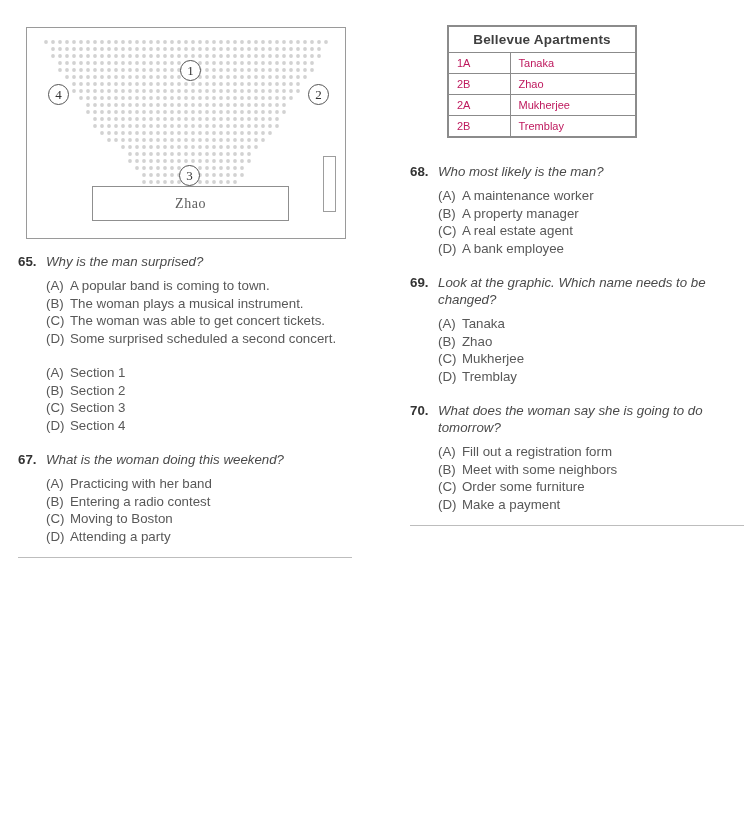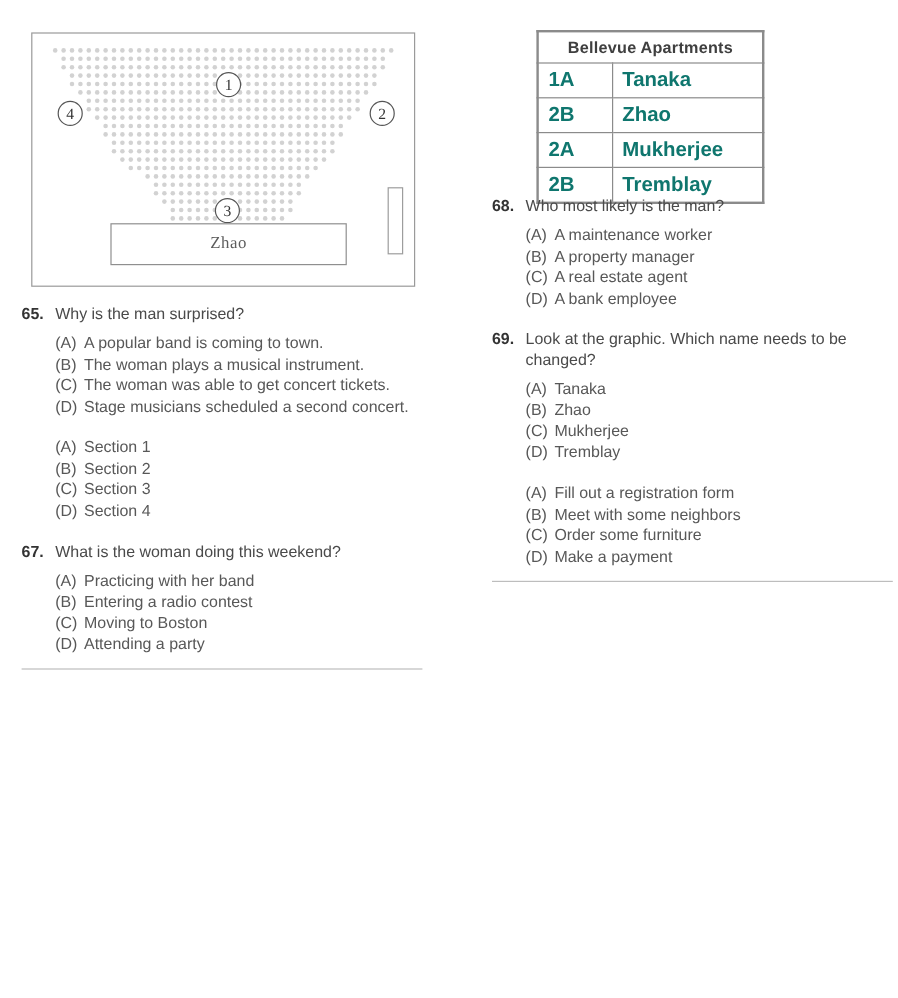--- a/index.html
+++ b/index.html
@@ -104,24 +104,23 @@
     font-size: 13.5px;
     font-weight: bold;
     color: #3f3f3f;
     text-align: center;
     padding: 5px 4px 5px;
     letter-spacing: 0.2px;
     margin-left: 40px;
   }
   table.apt td {
     border: 1px solid #8b8b8b;
-    font-size: 17px;
-    color: #0f766e;
+    font-size: 11px;
+    color: #be185d;
     padding: 4px 6px 4px 8px;
-    font-weight: bold;
   }
   table.apt td.unit { width: 33%; }
 
   
   .col-left {
     position: absolute;
     left: 18px;
     top: 253px;
     width: 334px;
   }
@@ -143,20 +142,21 @@
     color: #4a4a4a;
   }
   .q-num {
     font-weight: bold;
     color: #333;
     width: 28px;
     flex: 0 0 28px;
   }
   .q-text {
     flex: 1;
+    font-style: italic;
   }
   .options {
     margin-top: 7px;
     padding-left: 28px;
   }
   .option {
     display: flex;
     align-items: flex-start;
     font-size: 13.3px;
     line-height: 17.5px;
@@ -837,21 +837,21 @@
           <div class="option">
             <span class="opt-letter">(B)</span>
             <span class="opt-text">The woman plays a musical instrument.</span>
           </div>
           <div class="option">
             <span class="opt-letter">(C)</span>
             <span class="opt-text">The woman was able to get concert tickets.</span>
           </div>
           <div class="option">
             <span class="opt-letter">(D)</span>
-            <span class="opt-text">Stage musicians scheduled a second concert.</span>
+            <span class="opt-text">Some surprised scheduled a second concert.</span>
           </div>
         </div>
       </div>
       <div class="question">
         <div class="options">
           <div class="option">
             <span class="opt-letter">(A)</span>
             <span class="opt-text">Section 1</span>
           </div>
           <div class="option">
@@ -938,20 +938,24 @@
             <span class="opt-letter">(C)</span>
             <span class="opt-text">Mukherjee</span>
           </div>
           <div class="option">
             <span class="opt-letter">(D)</span>
             <span class="opt-text">Tremblay</span>
           </div>
         </div>
       </div>
       <div class="question">
+        <div class="q-head">
+          <span class="q-num">70.</span>
+          <span class="q-text">What does the woman say she is going to do tomorrow?</span>
+        </div>
         <div class="options">
           <div class="option">
             <span class="opt-letter">(A)</span>
             <span class="opt-text">Fill out a registration form</span>
           </div>
           <div class="option">
             <span class="opt-letter">(B)</span>
             <span class="opt-text">Meet with some neighbors</span>
           </div>
           <div class="option">

